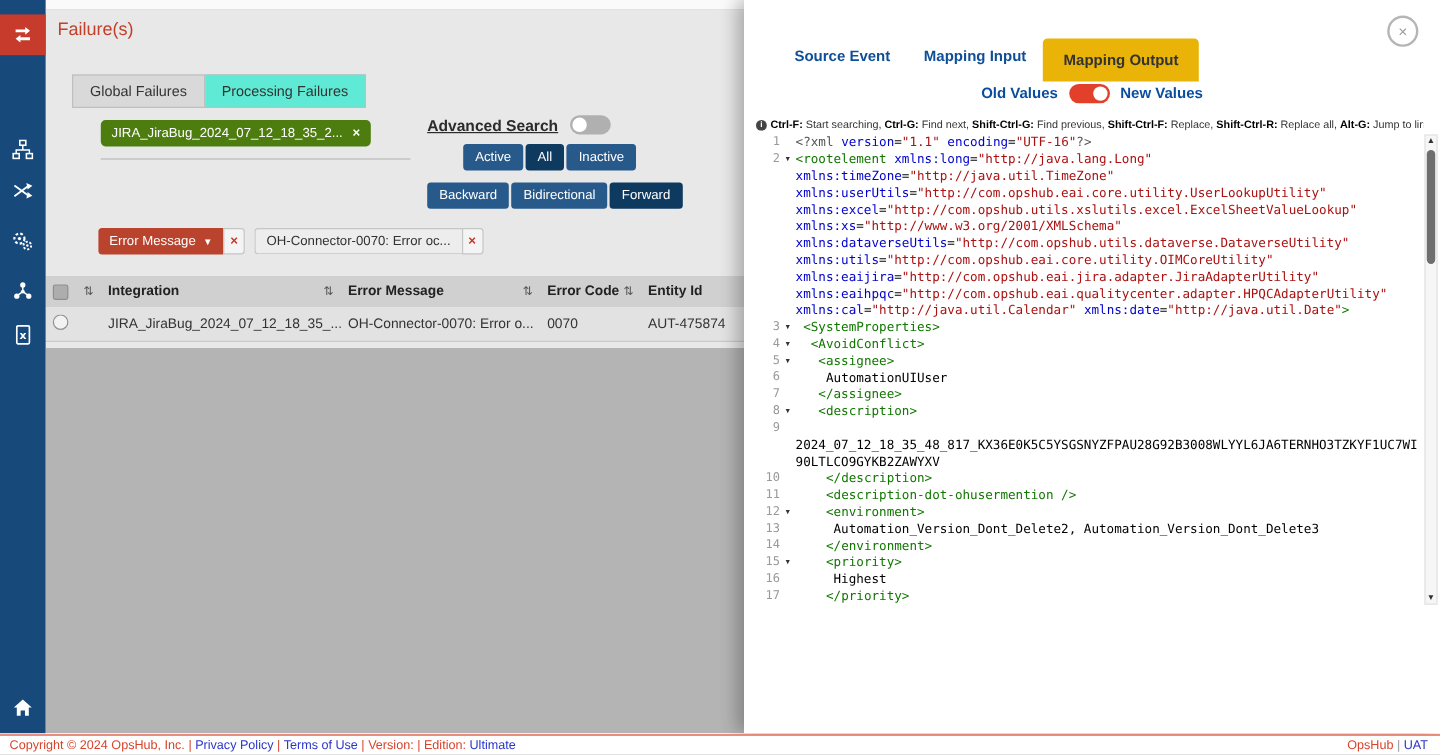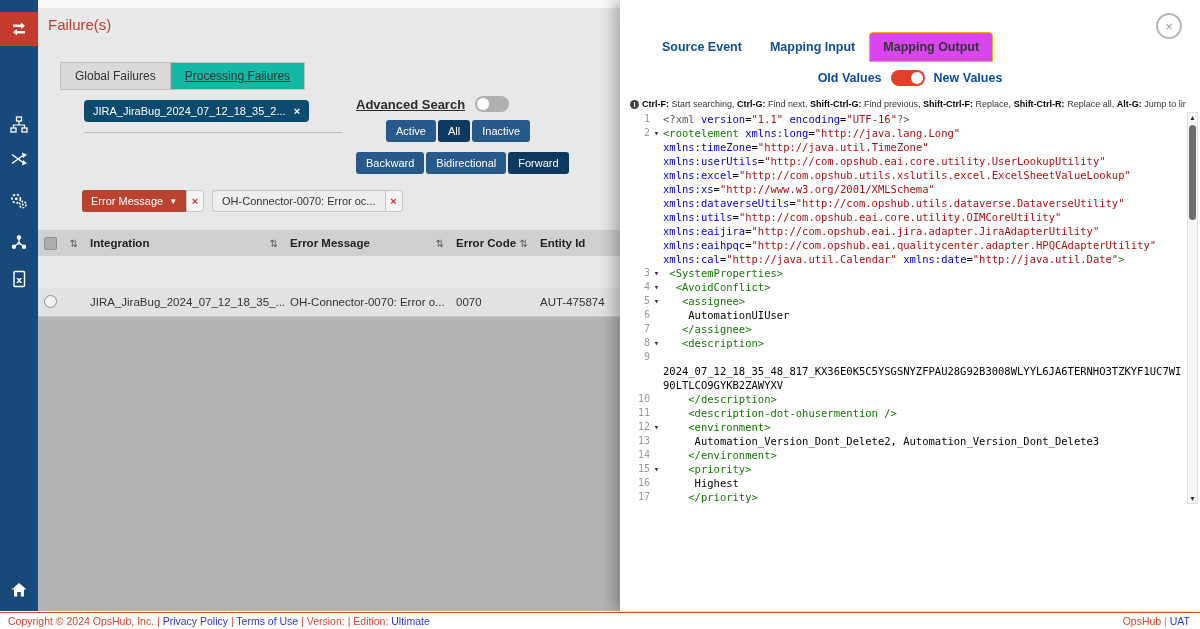--- a/index.html
+++ b/index.html
@@ -11,23 +11,23 @@
   .sb-icon{width:18px;height:18px;display:block;}
   .sb-home{position:absolute;bottom:12px;left:0;width:38px;display:flex;justify-content:center;cursor:pointer;}
   
   .main{position:absolute;left:38px;top:0;right:0;height:611px;background:#b4b4b4;overflow:hidden;z-index:10;}
   .topstrip{position:absolute;left:0;top:0;right:0;height:8px;background:#fafafa;}
   .card{position:absolute;left:0;top:8px;right:0;height:282px;background:#e8e8e8;}
   .page-title{position:absolute;left:10px;top:8px;font-size:15px;color:#c24029;}
   .mtabs{position:absolute;left:22px;top:54px;display:flex;align-items:flex-end;}
   .mtab{padding:6px 14px;font-size:12px;color:#333;background:#d9d9d9;border:1px solid #bfbfbf;cursor:pointer;}
   .mtab + .mtab{border-left:none;}
-  .mtab.active{background:#14b8a6;text-decoration:underline;}
+  .mtab.active{background:#5eead4;}
   .chip-row{position:absolute;left:46px;top:92px;}
-  .chip{display:inline-flex;align-items:center;background:#0c4a6e;color:#fff;font-size:11px;height:22px;padding:0 9px;border-radius:4px;}
+  .chip{display:inline-flex;align-items:center;background:#4d7c0f;color:#fff;font-size:11px;height:22px;padding:0 9px;border-radius:4px;}
   .chip .x{margin-left:8px;font-weight:bold;cursor:pointer;}
   .chip-hr{position:absolute;left:46px;top:124px;width:258px;border-bottom:1px solid #b9b9b9;}
   .adv{position:absolute;left:318px;top:88px;width:240px;}
   .adv-top{display:flex;align-items:center;}
   .adv-label{font-size:13px;font-weight:bold;color:#2b2b2b;text-decoration:underline;}
   .toggle{width:34px;height:16px;border-radius:9px;background:#b0b0b0;position:relative;margin-left:10px;cursor:pointer;flex:none;}
   .toggle .knob{position:absolute;left:2px;top:2px;width:12px;height:12px;border-radius:50%;background:#fff;}
   .btn-row{display:flex;margin-top:10px;}
   .nbtn{height:22px;display:flex;align-items:center;padding:0 10px;font-size:11px;color:#fff;background:#27598a;margin-right:2px;border-radius:3px;cursor:pointer;white-space:nowrap;}
   .nbtn.dark{background:#0e3a60;}
@@ -41,30 +41,30 @@
   
   .tbl{position:absolute;left:0;top:222px;right:0;}
   .thead{display:flex;background:#d0d0d0;height:26px;font-size:11.5px;color:#222;font-weight:bold;align-items:center;}
   .th{display:flex;align-items:center;justify-content:space-between;padding:0 6px;box-sizing:border-box;flex:none;}
   .sort{font-size:10px;color:#555;font-weight:normal;cursor:pointer;}
   .c-sel{width:46px;}
   .c-0{width:200px;}
   .c-1{width:166px;}
   .c-2{width:84px;}
   .c-3{width:130px;}
-  .trow{display:flex;background:#e2e2e2;height:28px;align-items:center;font-size:11.5px;color:#333;border-bottom:1px solid #c9c9c9;cursor:pointer;margin-top:32px;}
+  .trow{display:flex;background:#e2e2e2;height:28px;align-items:center;font-size:11.5px;color:#333;border-bottom:1px solid #c9c9c9;cursor:pointer;}
   .td{padding:0 6px;box-sizing:border-box;white-space:nowrap;overflow:hidden;flex:none;}
   .cb{width:11px;height:11px;background:#adadad;border:1px solid #8f8f8f;border-radius:2px;display:inline-block;}
   .radio{width:11px;height:11px;border:1px solid #8f8f8f;border-radius:50%;background:#f2f2f2;display:inline-block;cursor:pointer;}
   
   .panel{position:absolute;left:620px;top:0;width:580px;height:611px;background:#fff;z-index:30;box-shadow:-6px 0 14px rgba(0,0,0,.28);}
   .close-btn{position:absolute;right:18px;top:13px;width:22px;height:22px;border:2px solid #b5b5b5;border-radius:50%;color:#9a9a9a;display:flex;align-items:center;justify-content:center;font-size:13px;cursor:pointer;}
   .ptabs{position:absolute;left:28px;top:32px;display:flex;font-size:12.5px;font-weight:bold;}
   .ptab{padding:7px 13px;color:#0f4f97;cursor:pointer;border:1px solid transparent;}
-  .ptab.active{color:#333;background:#d946ef;border:1px solid #eab308;border-radius:4px 4px 0 0;}
+  .ptab.active{color:#333;background:#eab308;border:4px solid #eab308;border-radius:4px 4px 0 0;}
   .toggle-row{position:absolute;left:0;top:70px;width:100%;display:flex;align-items:center;justify-content:center;font-size:12.5px;font-weight:bold;color:#0a4d9e;}
   .vtoggle{width:34px;height:16px;border-radius:9px;background:#e2402a;position:relative;margin:0 9px;cursor:pointer;}
   .vtoggle .knob{position:absolute;right:2px;top:2px;width:12px;height:12px;border-radius:50%;background:#fff;}
   .hint{position:absolute;left:10px;top:99px;right:14px;font-size:9px;color:#333;white-space:nowrap;overflow:hidden;}
   .hint b{color:#000;}
   .info-i{display:inline-block;width:9px;height:9px;border-radius:50%;background:#444;color:#fff;font-size:7px;line-height:9px;text-align:center;font-weight:bold;margin-right:3px;vertical-align:middle;}
   .editor{position:absolute;left:0;top:112px;right:16px;font-family:"DejaVu Sans Mono",monospace;font-size:10.5px;line-height:14px;}
   .cm-line{display:flex;}
   .gut{width:30px;flex:none;text-align:right;color:#999;font-size:10px;}
   .fold{width:13px;flex:none;text-align:center;color:#333;font-size:9px;}

